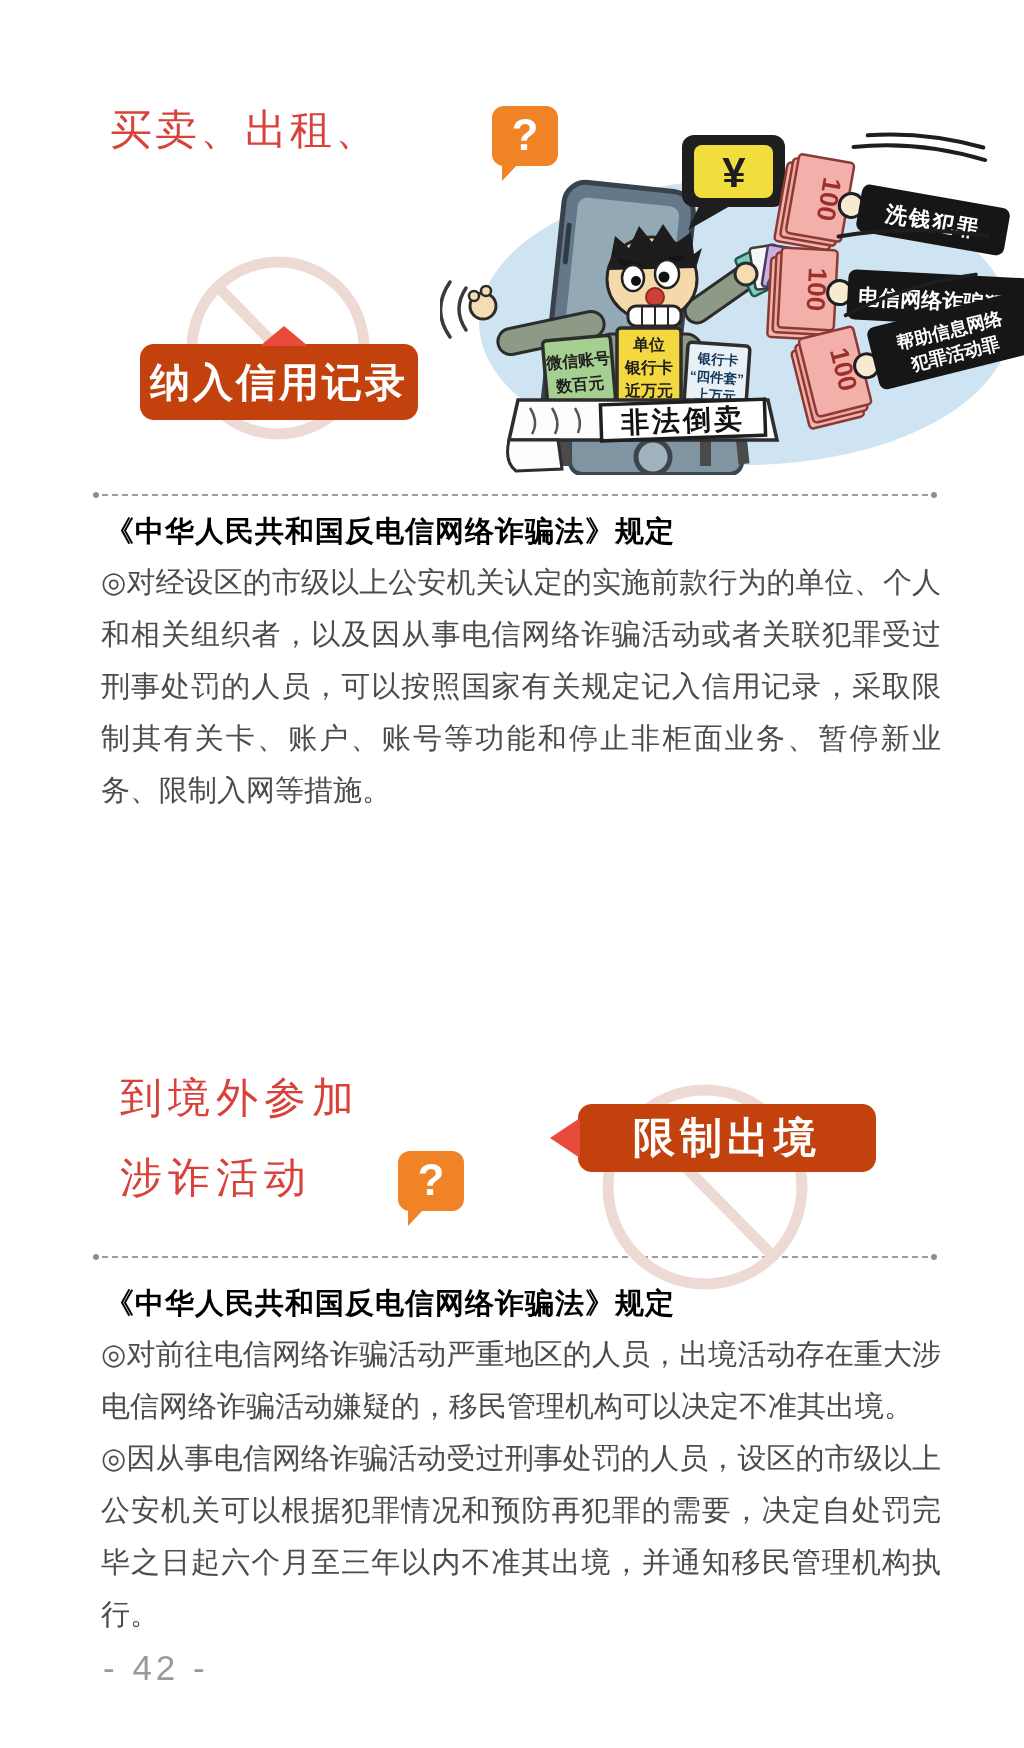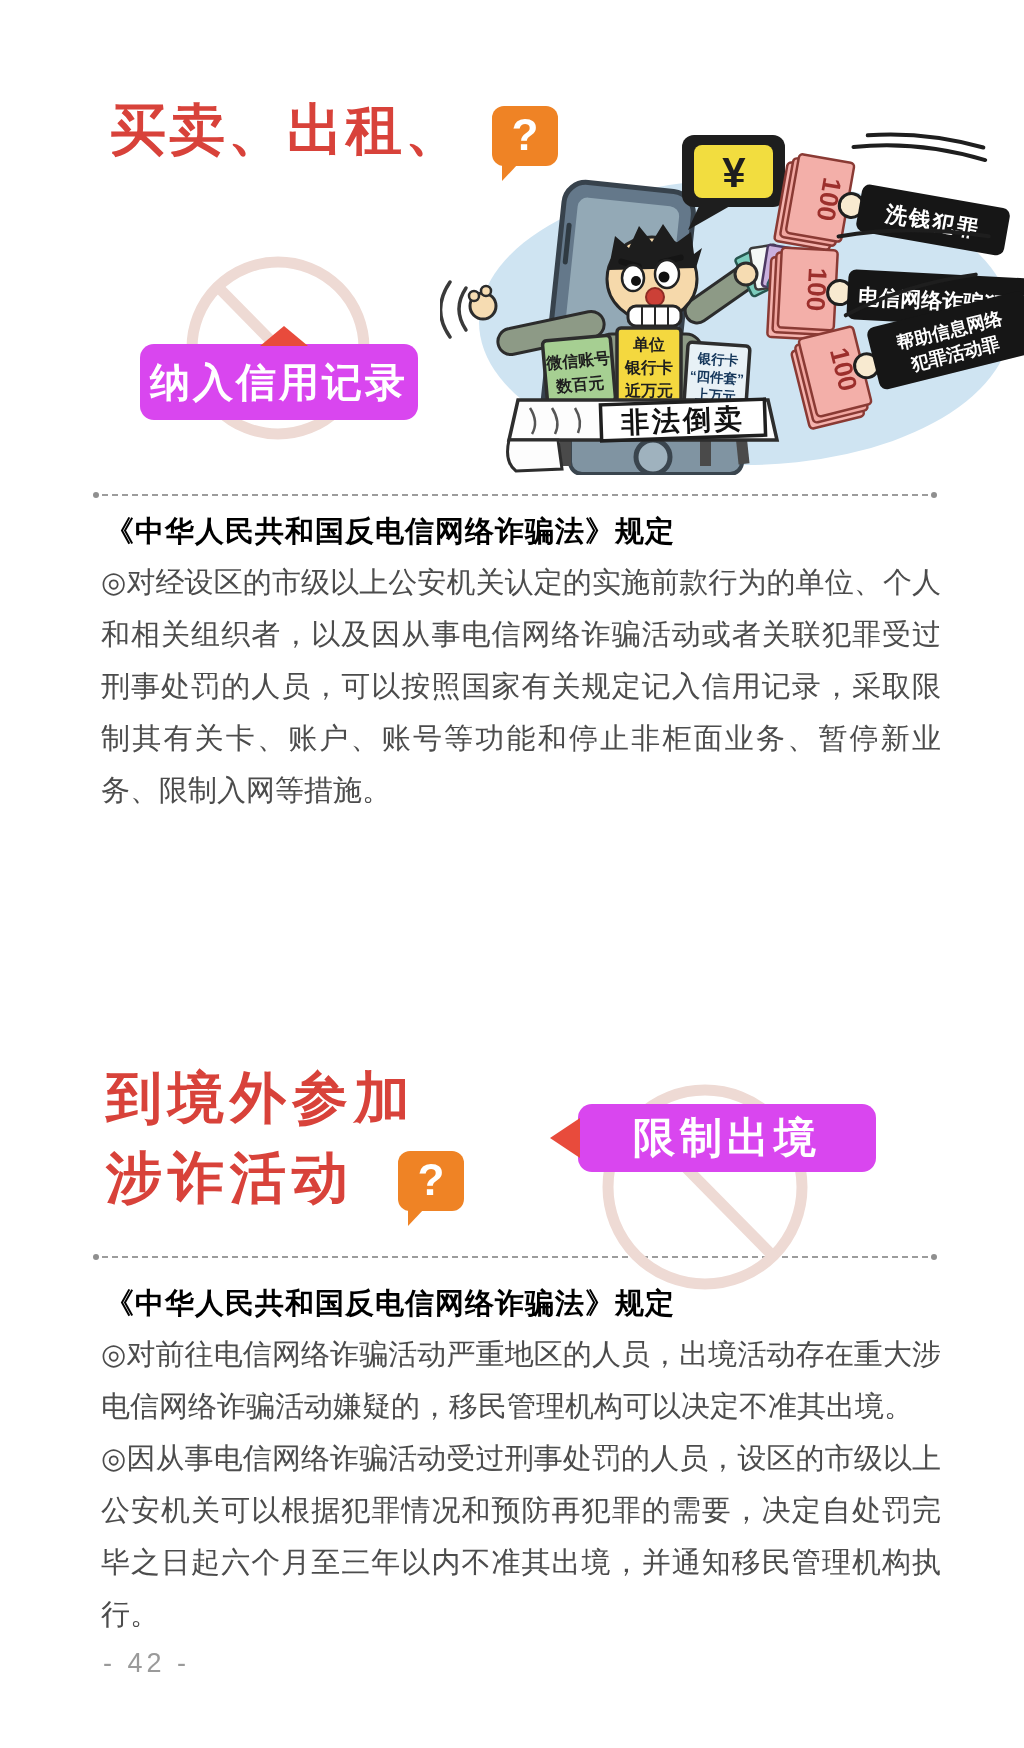--- a/index.html
+++ b/index.html
@@ -4,38 +4,38 @@
 <style>
   html,body{margin:0;padding:0;}
   body{
     width:1024px;height:1748px;background:#ffffff;position:relative;overflow:hidden;
     font-family:"Liberation Sans","DejaVu Sans",sans-serif;
   }
   .abs{position:absolute;}
   
   .big-title{
     font-family:"Liberation Serif","DejaVu Serif",serif;
-    font-weight:bold;color:#d8423a;font-size:56px;letter-spacing:3px;
+    font-weight:normal;color:#d8423a;font-size:42px;letter-spacing:3px;
   }
   .title1{left:110px;top:92px;line-height:76px;}
-  .title2{left:106px;top:1058px;line-height:80px;letter-spacing:6px;}
+  .title2{left:120px;top:1058px;line-height:80px;letter-spacing:6px;}
   
   .qbubble{
     width:66px;height:60px;background:#ef8325;border-radius:12px;
     color:#ffffff;font-size:44px;font-weight:bold;text-align:center;line-height:58px;
   }
   .qbubble .tail{
     position:absolute;left:10px;bottom:-15px;width:0;height:0;
     border-top:17px solid #ef8325;border-right:16px solid transparent;
   }
   .qb1{left:492px;top:106px;}
   .qb2{left:398px;top:1151px;}
   
   .badge{
-    background:#d946ef;border-radius:14px;color:#ffffff;font-weight:bold;
+    background:#c2410c;border-radius:14px;color:#ffffff;font-weight:bold;
     display:flex;align-items:center;justify-content:center;z-index:3;
   }
   .badge1{left:140px;top:344px;width:278px;height:76px;font-size:40px;letter-spacing:3px;}
   .badge1 .tail-up{
     position:absolute;top:-18px;left:120px;width:0;height:0;
     border-left:24px solid transparent;border-right:24px solid transparent;
     border-bottom:20px solid #e84b3c;
   }
   .badge2{left:578px;top:1104px;width:298px;height:68px;font-size:42px;letter-spacing:5px;}
   .badge2 .tail-left{
@@ -62,21 +62,21 @@
   .lh1{left:105px;top:512px;}
   .lh2{left:105px;top:1284px;}
   .law-body{
     width:840px;font-size:29px;color:#4c4c4c;line-height:52px;
     text-align:justify;text-justify:inter-ideograph;
   }
   .lb1{left:101px;top:556px;}
   .lb2{left:101px;top:1328px;}
   .law-body p{margin:0;padding:0;}
   
-  .page-num{left:103px;top:1648px;font-size:27px;color:#9a9a9a;letter-spacing:4px;}
+  .page-num{left:103px;top:1648px;font-size:35px;color:#9a9a9a;letter-spacing:4px;}
   svg text{font-family:"Liberation Sans","DejaVu Sans",sans-serif;}
 </style>
 </head>
 <body>
 
 <div class="abs big-title title1">
   <div>买卖、出租、</div>
 </div>
 
 <div class="abs qbubble qb1">

